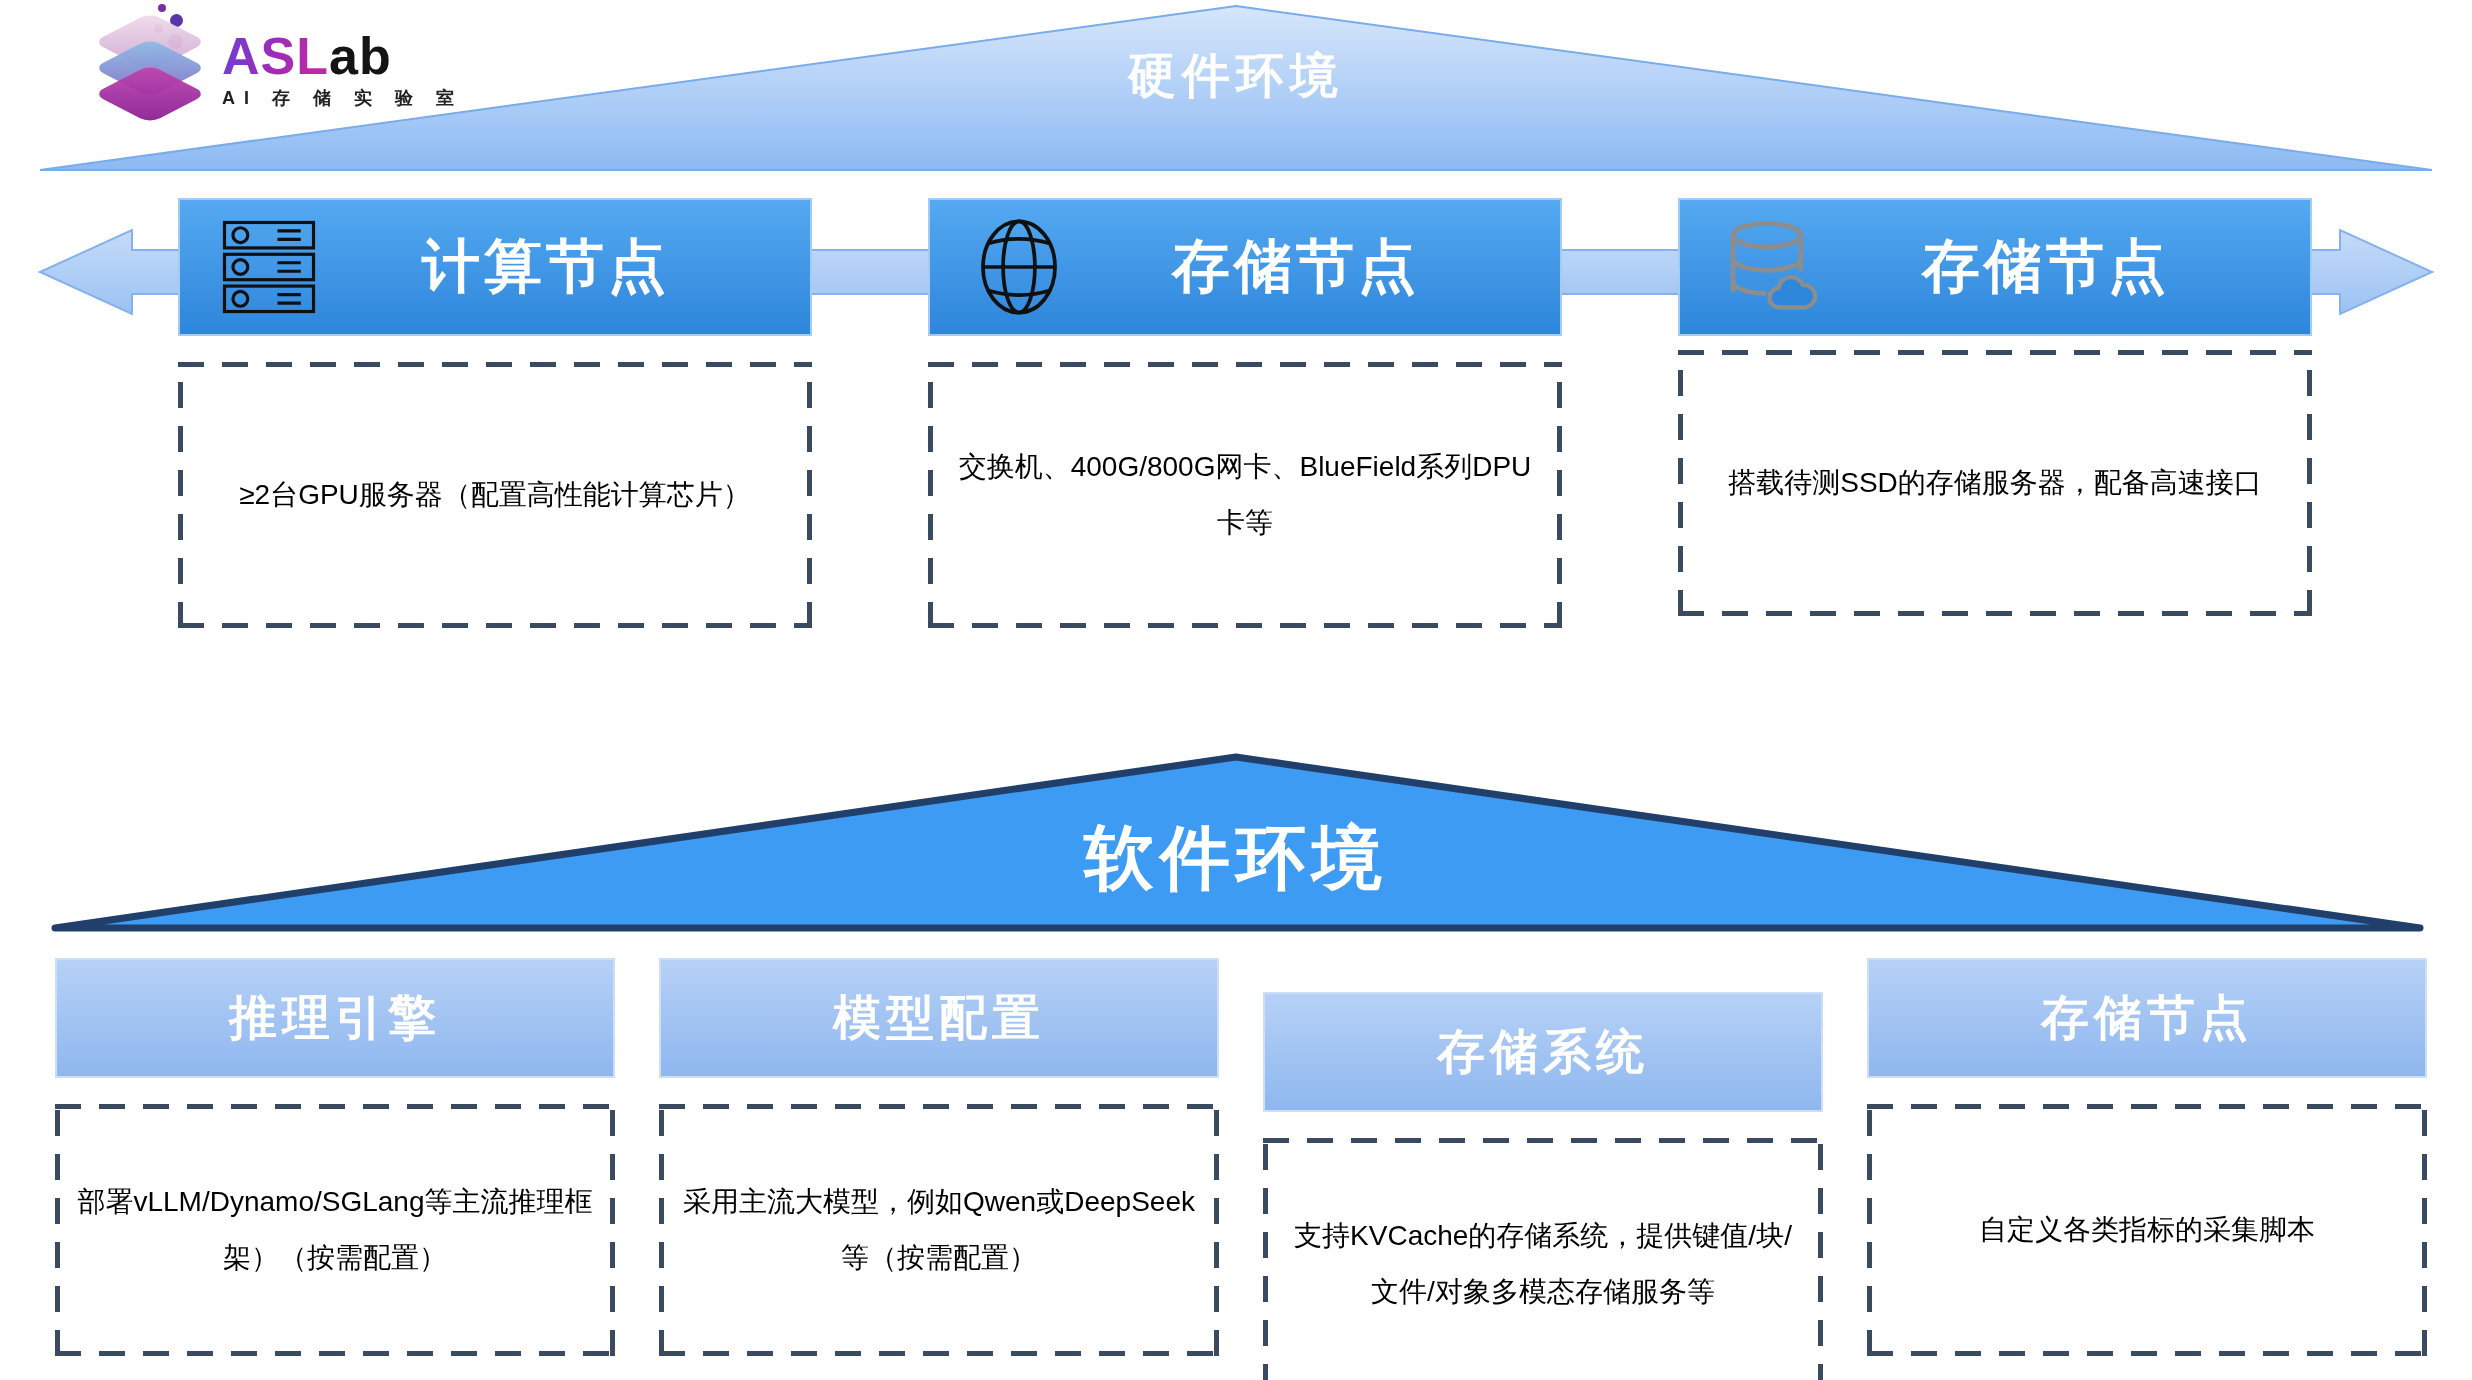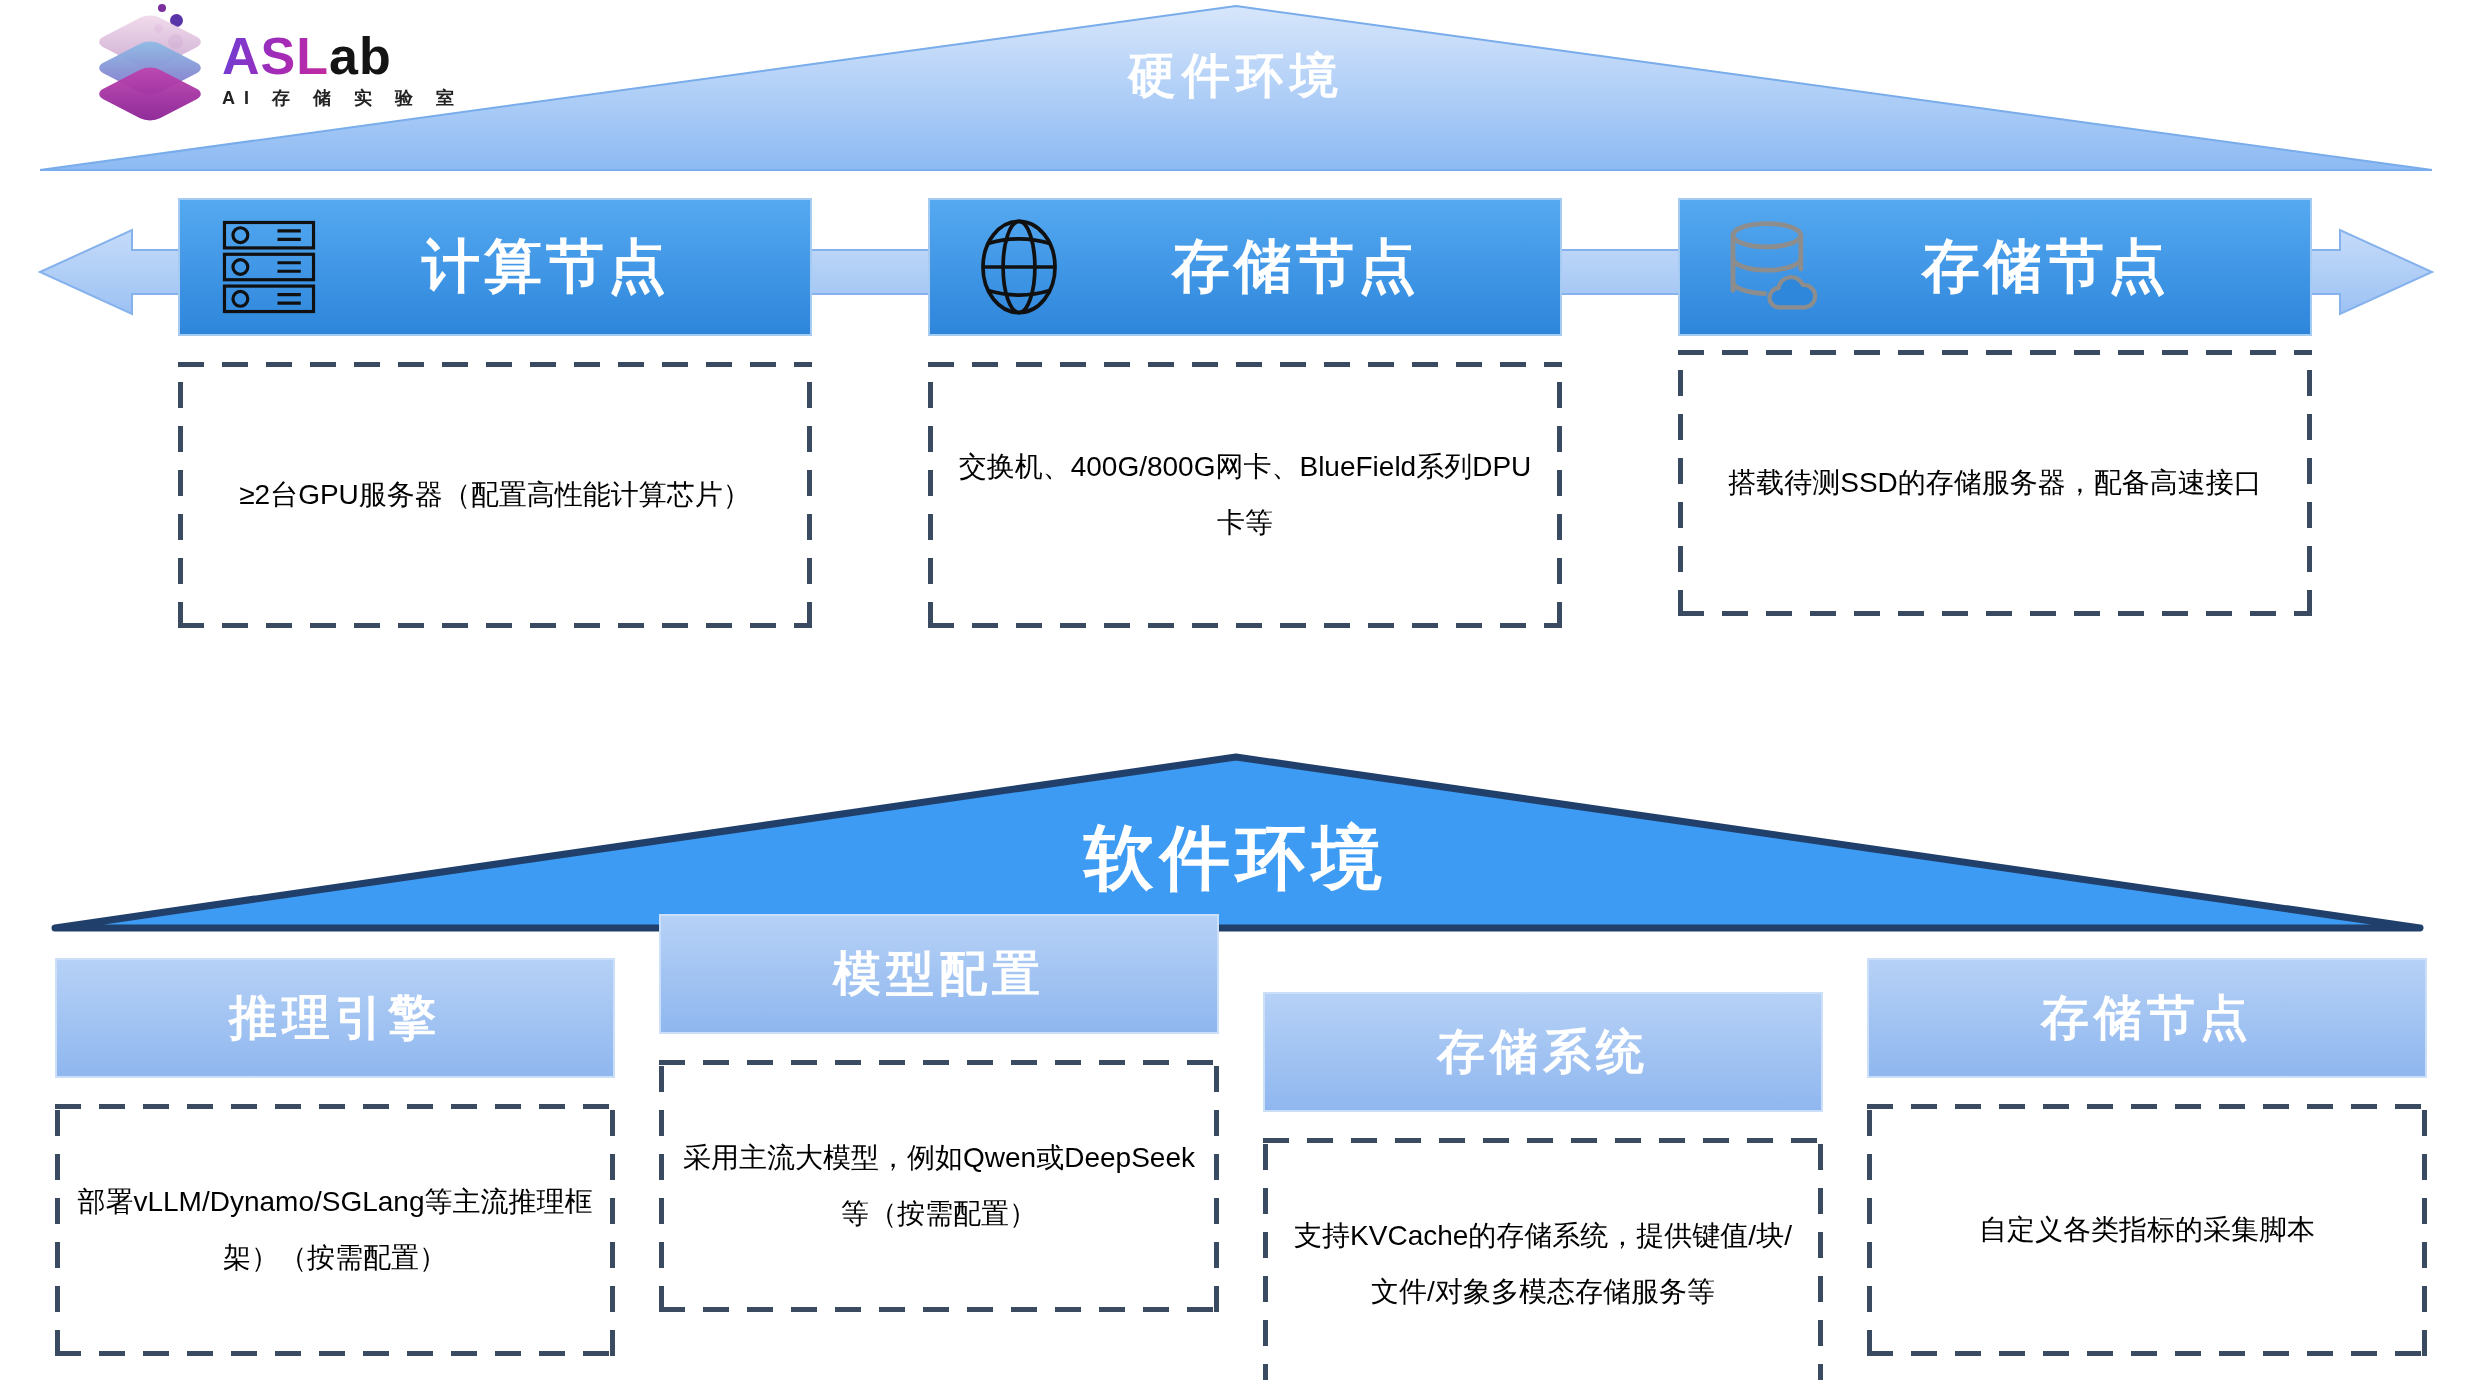--- a/index.html
+++ b/index.html
@@ -171,21 +171,21 @@
 
   <div class="sec-title" id="sw-title">软件环境</div>
 
   <div class="sw-col" style="left:55px;top:958px;">
     <div class="sw-bar">推理引擎</div>
     <div class="dashed-box" style="left:0;top:146px;width:560px;height:252px;">
       <div class="desc-text">部署vLLM/Dynamo/SGLang等主流推理框架）（按需配置）</div>
     </div>
   </div>
 
-  <div class="sw-col" style="left:659px;top:914px;border-radius:28px;">
+  <div class="sw-col" style="left:659px;top:958px;border-radius:28px;">
     <div class="sw-bar">模型配置</div>
     <div class="dashed-box" style="left:0;top:146px;width:560px;height:252px;">
       <div class="desc-text">采用主流大模型，例如Qwen或DeepSeek等（按需配置）</div>
     </div>
   </div>
 
   <div class="sw-col" style="left:1263px;top:958px;margin-top:34px;">
     <div class="sw-bar">存储系统</div>
     <div class="dashed-box" style="left:0;top:146px;width:560px;height:252px;">
       <div class="desc-text">支持KVCache的存储系统，提供键值/块/文件/对象多模态存储服务等</div>

